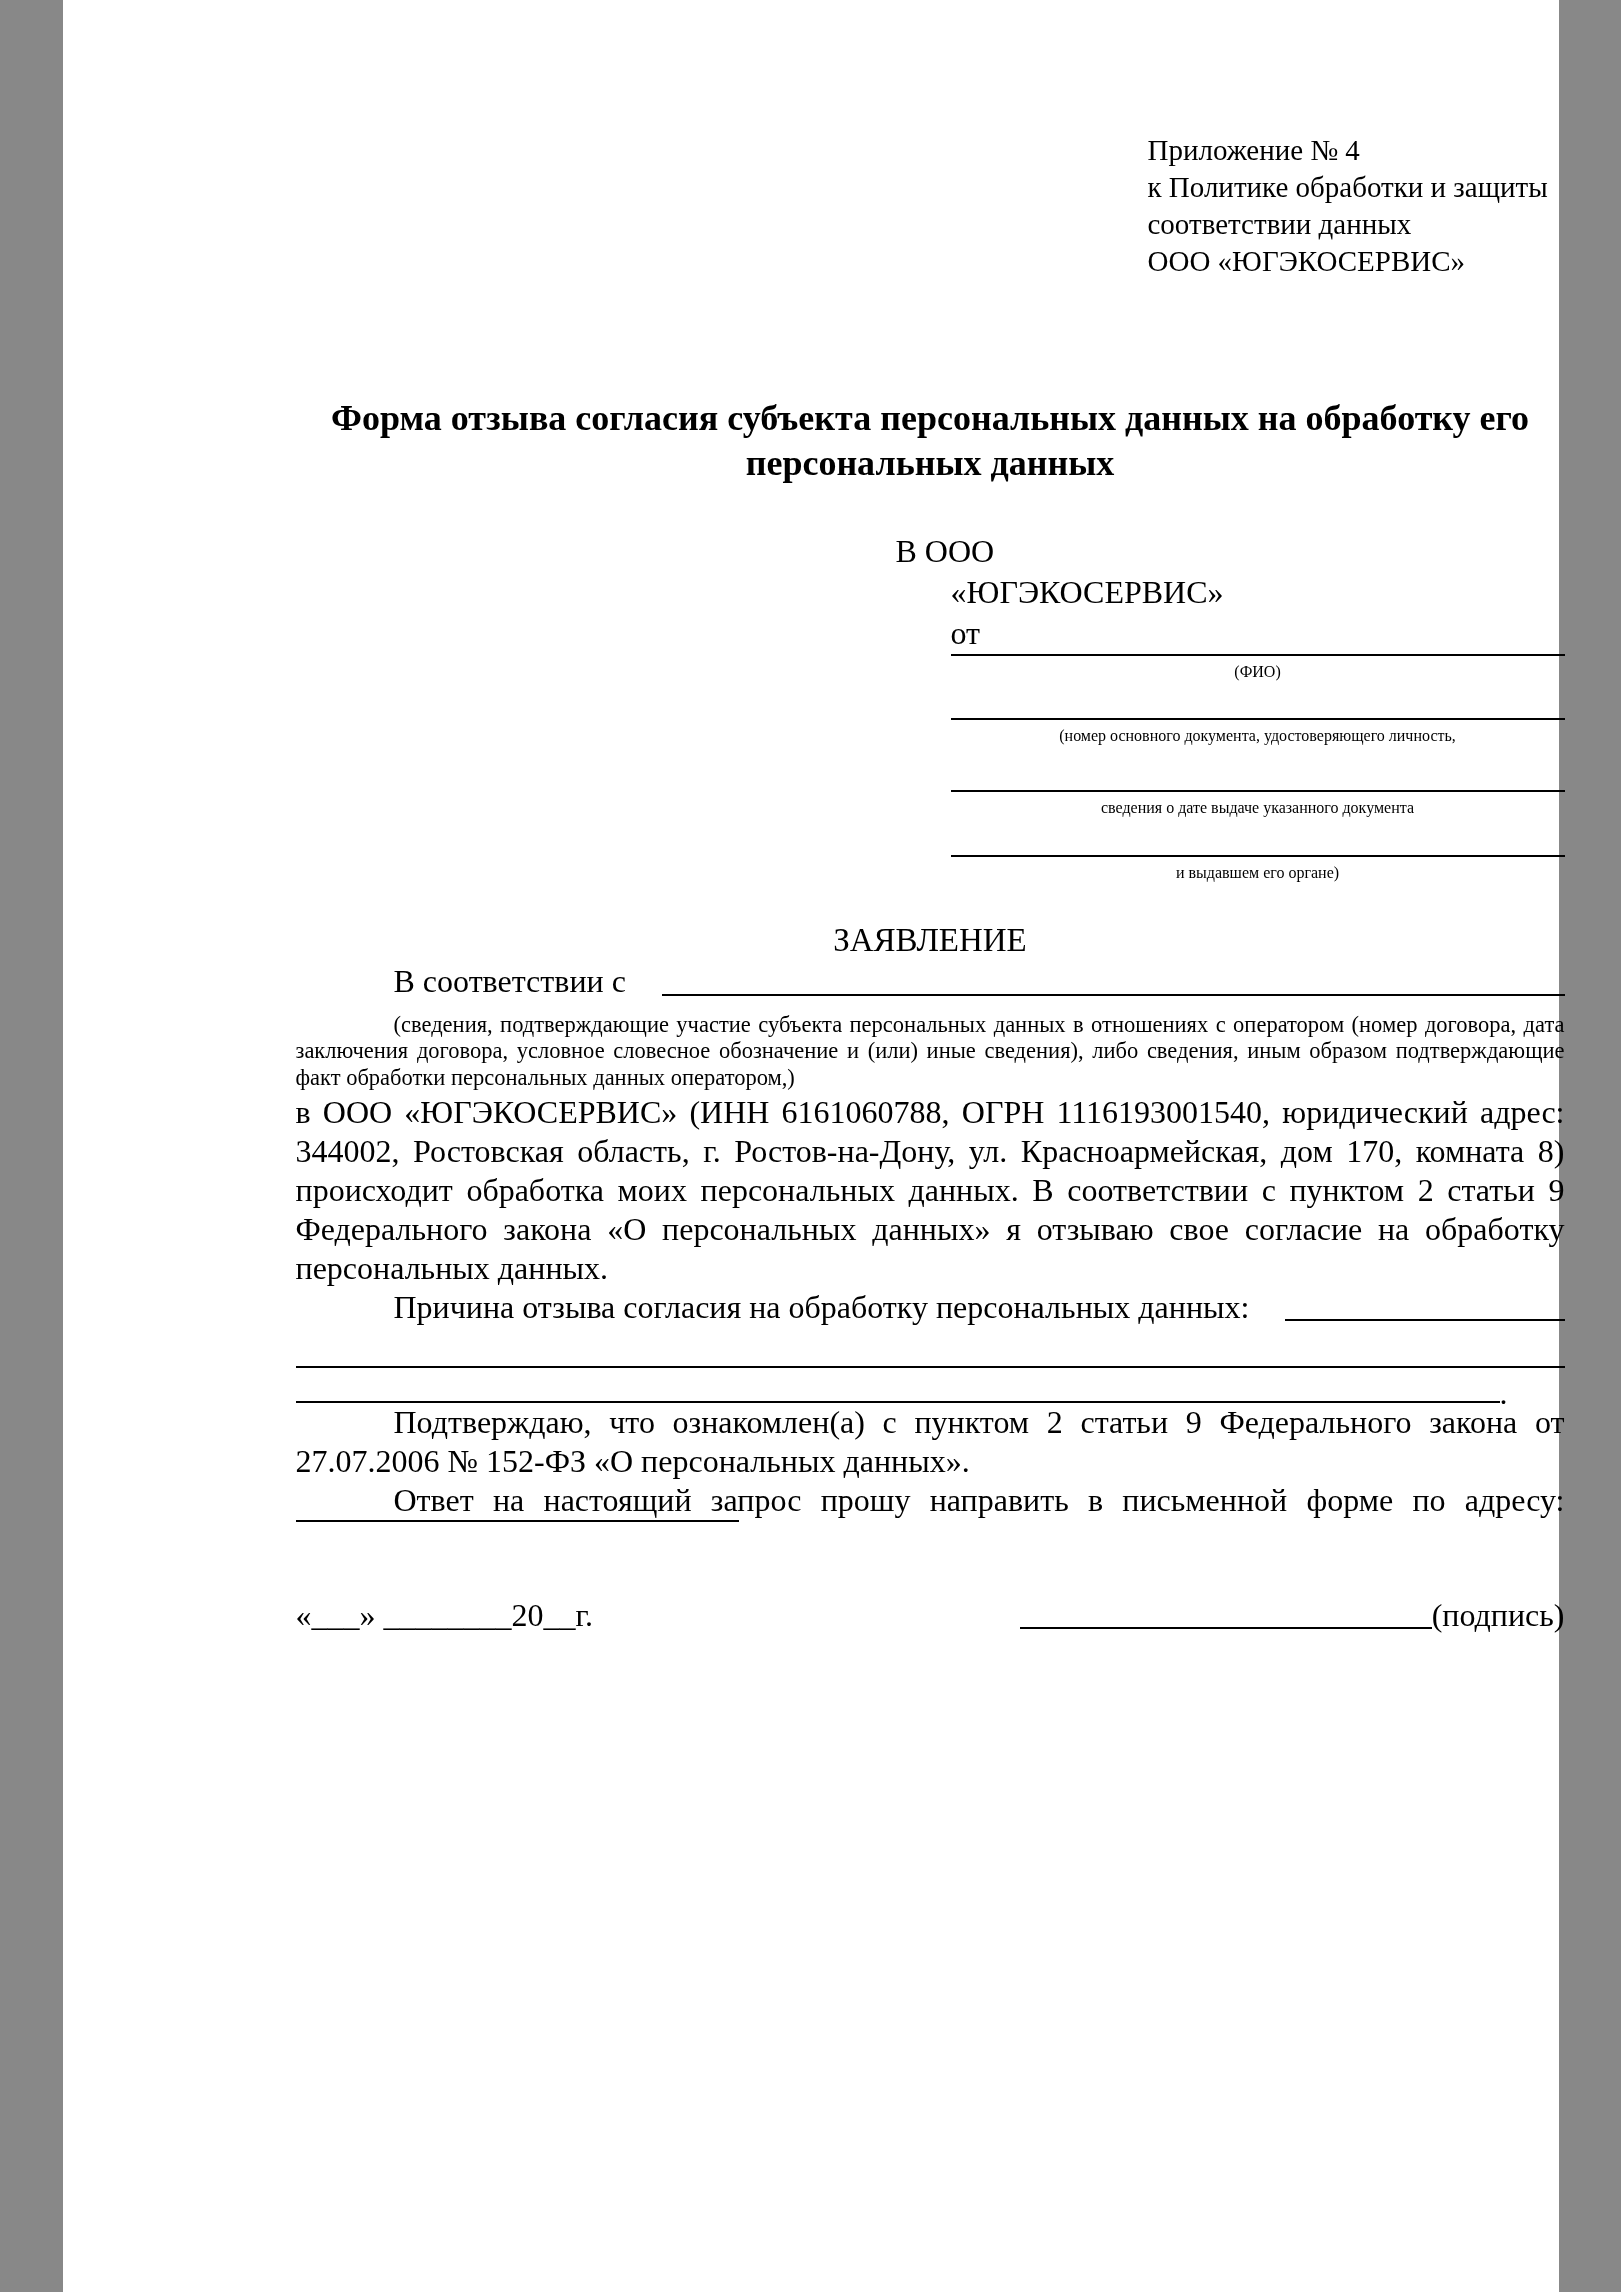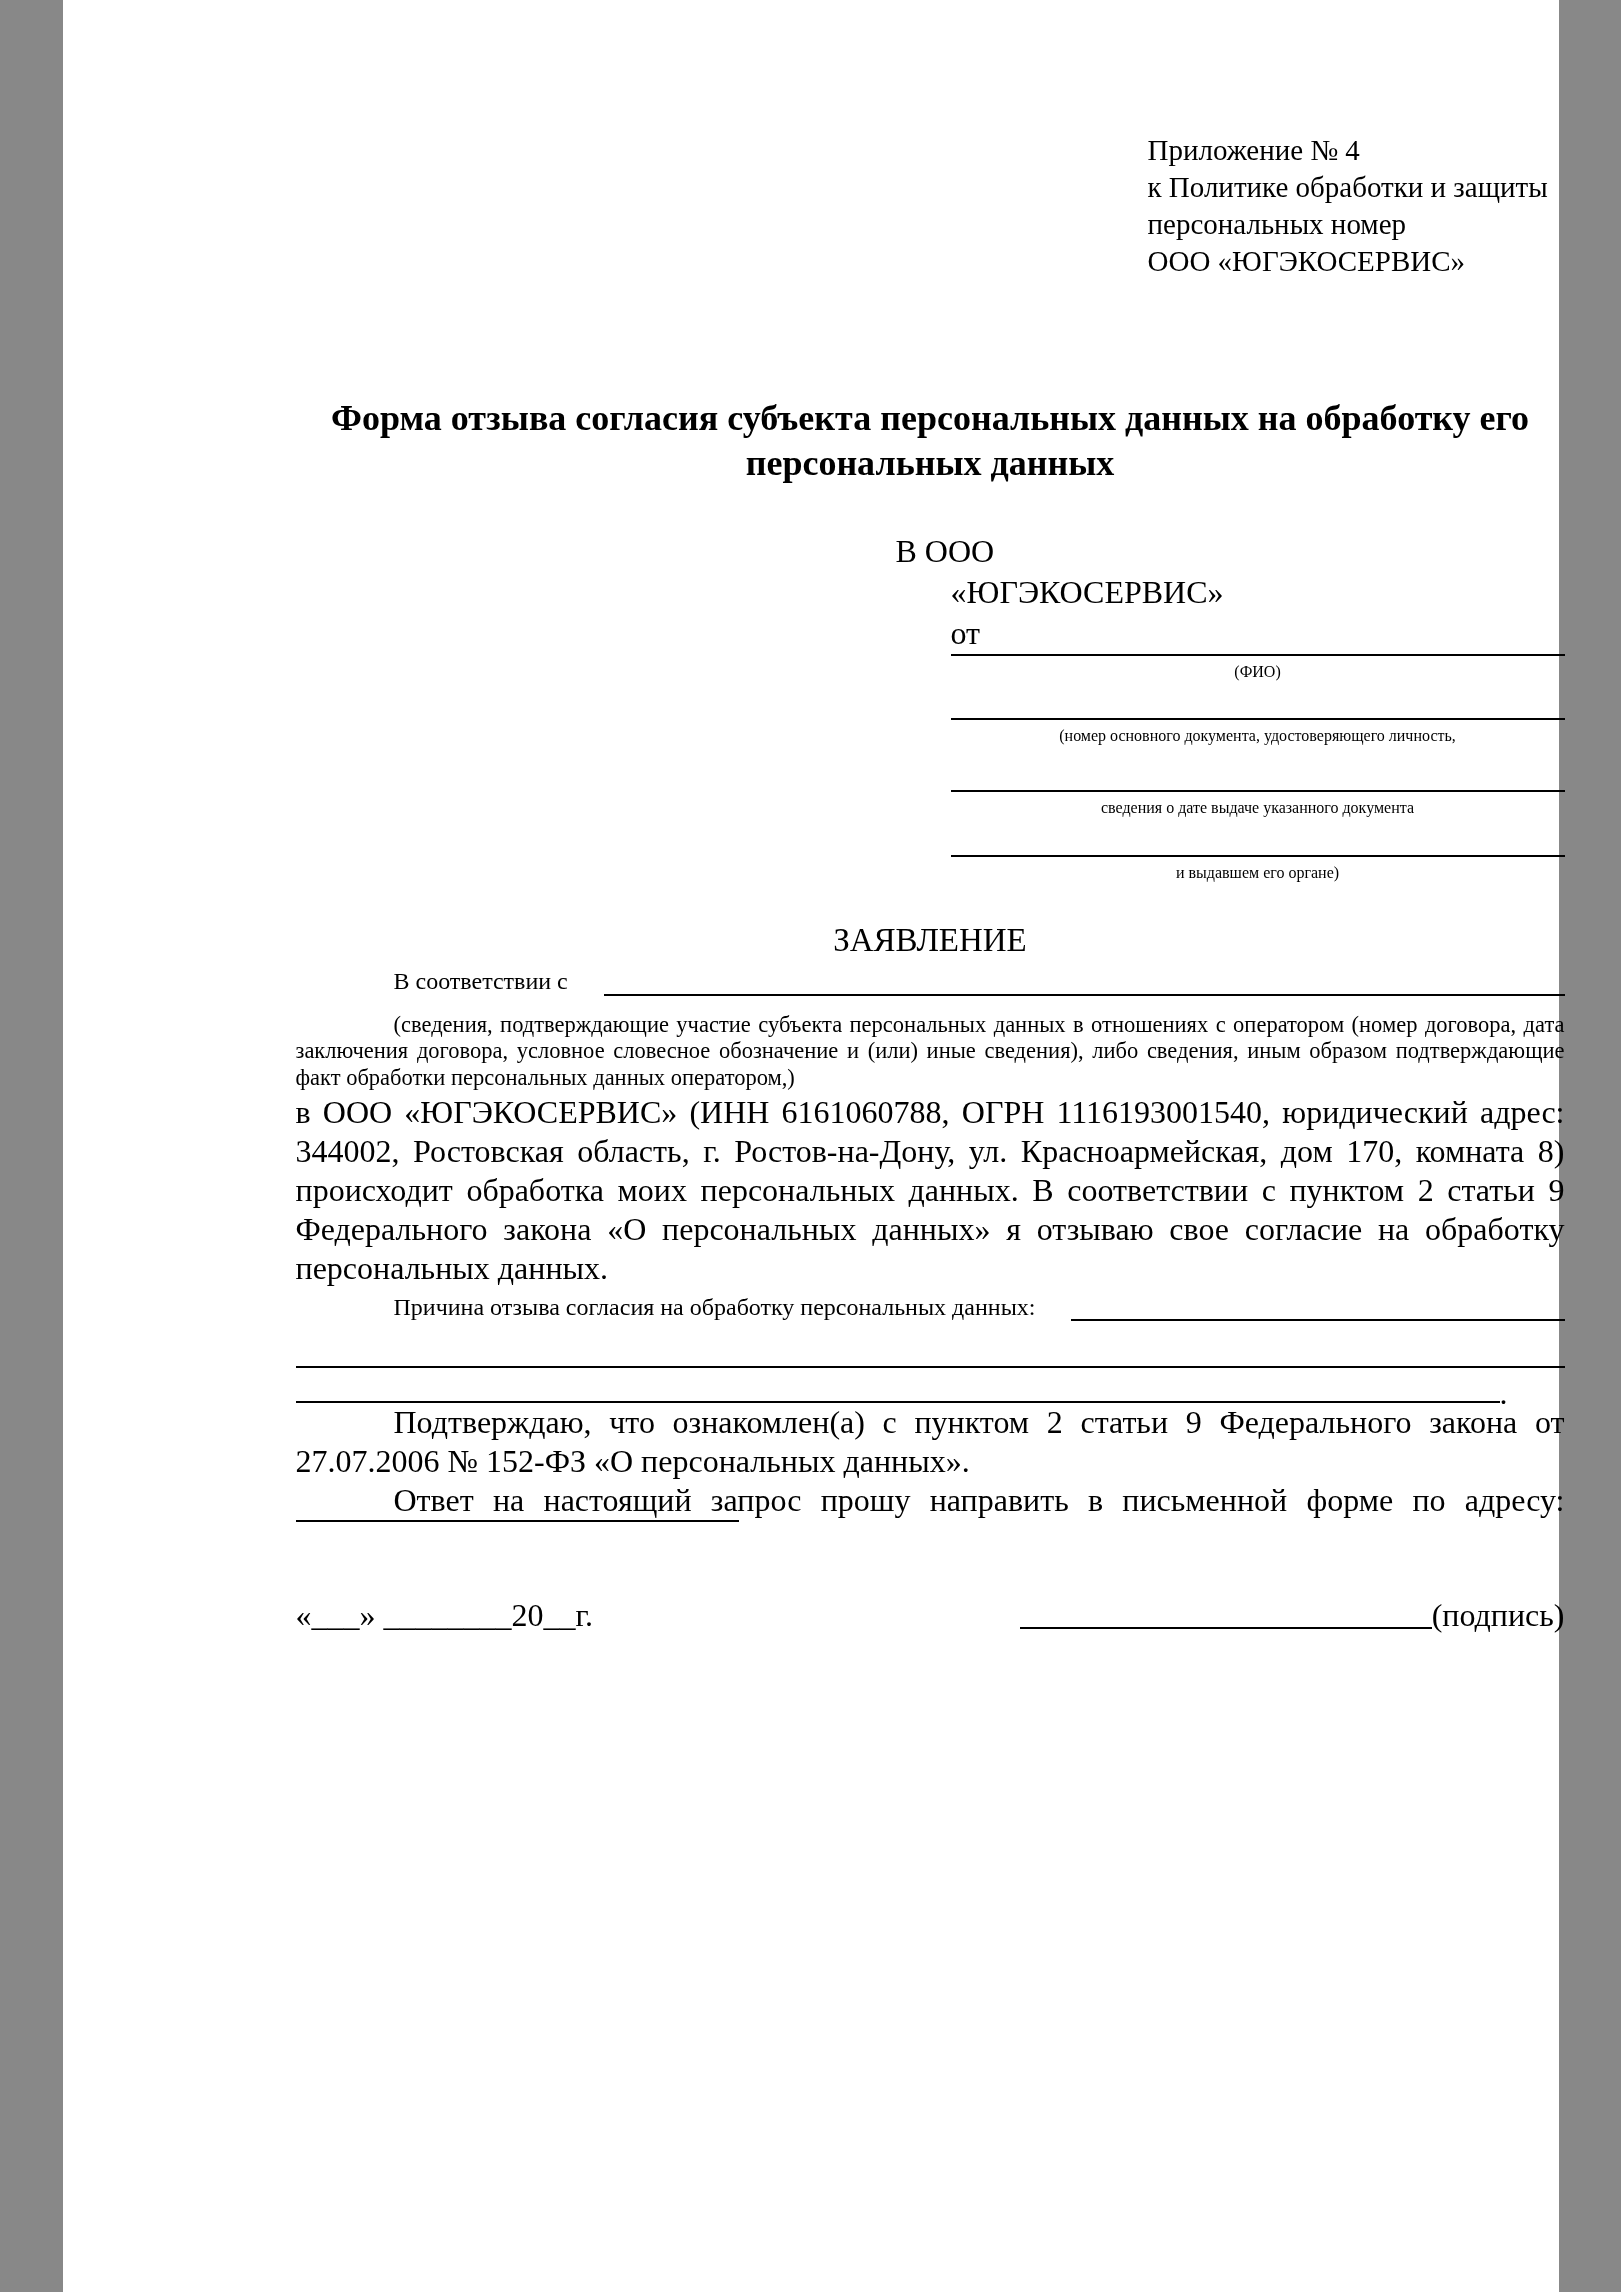--- a/index.html
+++ b/index.html
@@ -23,21 +23,21 @@
   .addr-inner{margin-left:655px;}
   .addr-inner .row{line-height:41px;}
   .fline{border-bottom:2.9px solid #000;height:0;}
   .fcap{font-size:16px;line-height:25.5px;text-align:center;margin-top:2.9px;}
   .mt-a{margin-top:34px;}
   .mt-b{margin-top:41px;}
   .mt-c{margin-top:35px;}
 
   
   .zayav{margin-top:34px;text-align:center;font-size:33px;line-height:41px;}
-  .flexline{display:flex;font-size:24px;line-height:41px;gap:36px;}
+  .flexline{display:flex;font-size:32px;line-height:41px;gap:36px;}
   .flexline .prefix{white-space:nowrap;padding-left:98px;}
   .flexline .fill{flex:1;border-bottom:2.9px solid #000;margin-bottom:5.9px;}
   .explain{font-size:22.5px;line-height:26.5px;text-align:justify;text-indent:98px;margin-top:10px;}
   .bodypar{font-size:32px;line-height:39px;text-align:justify;margin-top:2px;}
   .reason{line-height:39px;}
   .blank1{margin-top:11.8px;height:27.4px;border-bottom:2.9px solid #000;}
   .blank2{display:flex;height:35px;margin-right:57px;font-size:32px;}
   .blank2 .fill{flex:1;border-bottom:2.9px solid #000;}
   .blank2 .dot{align-self:flex-end;line-height:19.6px;}
   .confirm{font-size:32px;line-height:39px;text-align:justify;text-indent:98px;}
@@ -53,21 +53,21 @@
 </style>
 </head>
 <body>
 
 <div class="page">
   <div class="content">
 
     <div class="apx">
       <div>Приложение № 4</div>
       <div>к Политике обработки и защиты</div>
-      <div>персональных номер</div>
+      <div>соответствии данных</div>
       <div>ООО «ЮГЭКОСЕРВИС»</div>
     </div>
 
     <div class="title">Форма отзыва согласия субъекта персональных данных на обработку его персональных данных</div>
 
     <div class="addr">
       <div class="addr-to">В ООО</div>
       <div class="addr-inner">
         <div class="row">«ЮГЭКОСЕРВИС»</div>
         <div class="row">от</div>

